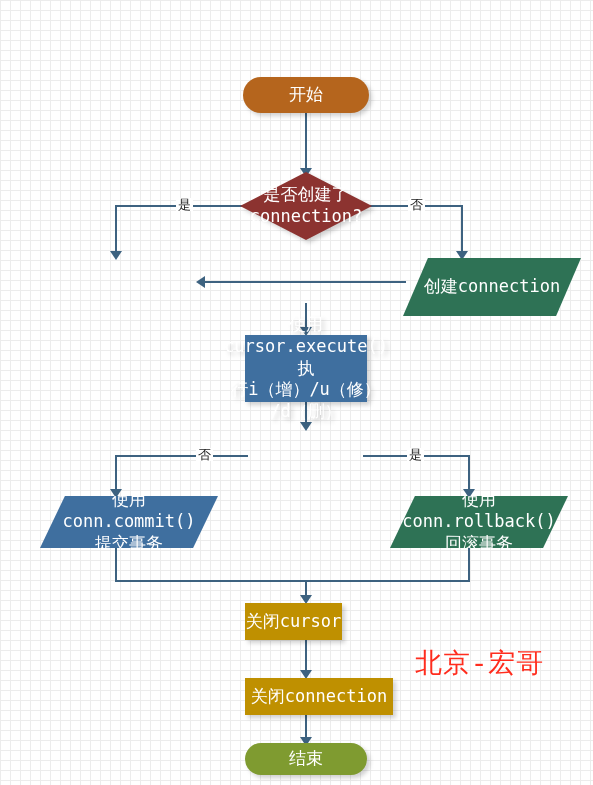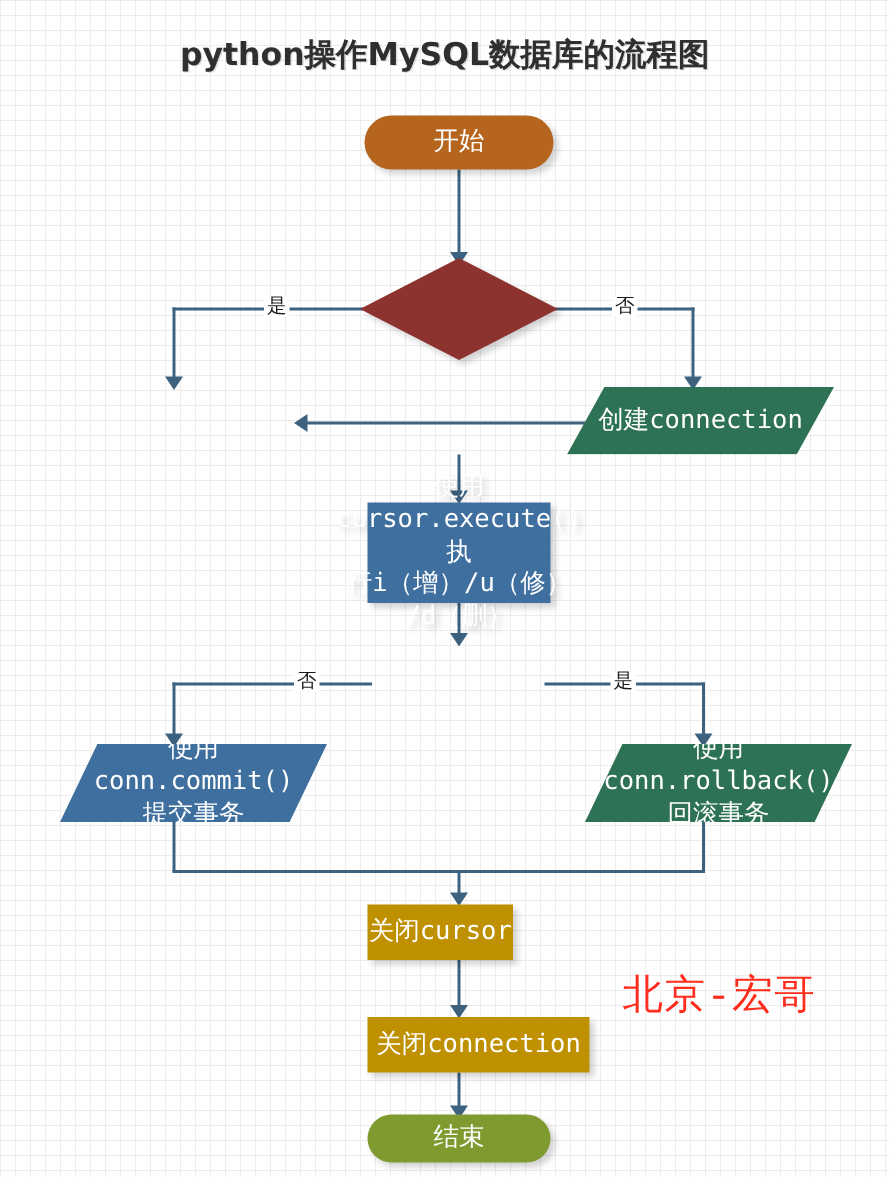--- a/index.html
+++ b/index.html
@@ -106,21 +106,20 @@
     font-weight: 500;
     color: #ff2d1e;
     letter-spacing: 1px;
   }
 </style>
 </head>
 <body>
 
 <div id="canvas">
 
-  <div id="title">python操作MySQL数据库的流程图</div>
 
   <div class="conn v" style="left:305px; top:113px; height:58px;"></div>
   <div class="arrow down" style="left:300px; top:168px;"></div>
 
   <div class="conn h" style="left:115px; top:205px; width:130px;"></div>
   <div class="conn v" style="left:115px; top:205px; height:50px;"></div>
   <div class="arrow down" style="left:110px; top:251px;"></div>
 
   <div class="conn h" style="left:365px; top:205px; width:98px;"></div>
   <div class="conn v" style="left:461px; top:205px; height:50px;"></div>
@@ -159,24 +158,26 @@
   <div class="arrow down" style="left:300px; top:737px;"></div>
 
   <div class="node terminator" style="left:243px; top:77px; width:126px; height:36px; background:#b5651d;">
     <span class="lbl">开始</span>
   </div>
 
   <div class="node diamond" style="left:240px; top:172px; width:132px; height:68px;">
     <svg class="shape" viewBox="0 0 132 68" preserveAspectRatio="none">
       <polygon points="66,0 132,34 66,68 0,34" fill="#8c3330"></polygon>
     </svg>
-  </div>
-
-
-  <div class="node parallelogram" style="left:378px; top:258px; width:178px; height:45px; background:#2e7255;">
+    <span class="lbl">是否创建了
+connection?</span>
+  </div>
+
+
+  <div class="node parallelogram" style="left:403px; top:258px; width:178px; height:58px; background:#2e7255;">
     <span class="lbl">创建connection</span>
   </div>
 
   <div class="node process" style="left:245px; top:335px; width:122px; height:67px; background:#3f6f9f;">
     <span class="lbl">使用
 cursor.execute()执
 行i（增）/u（修）
 /d（删）</span>
   </div>
 

